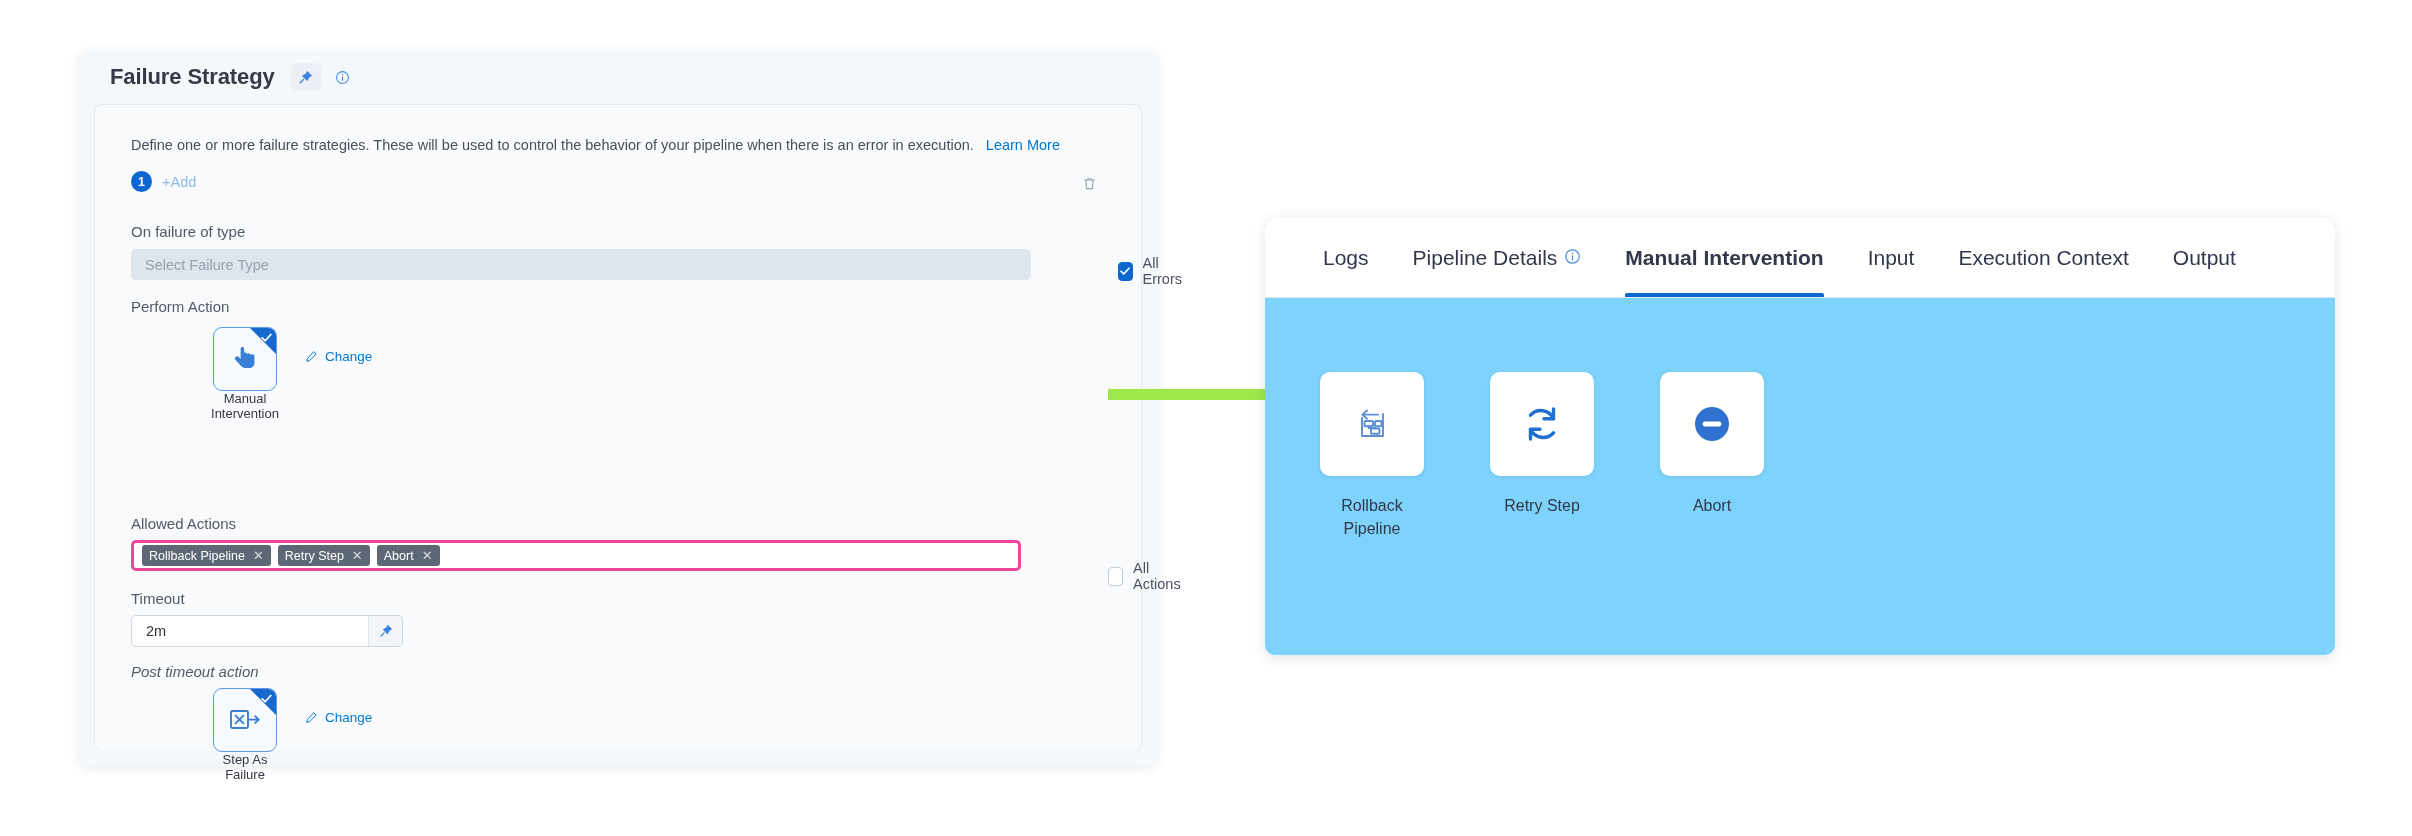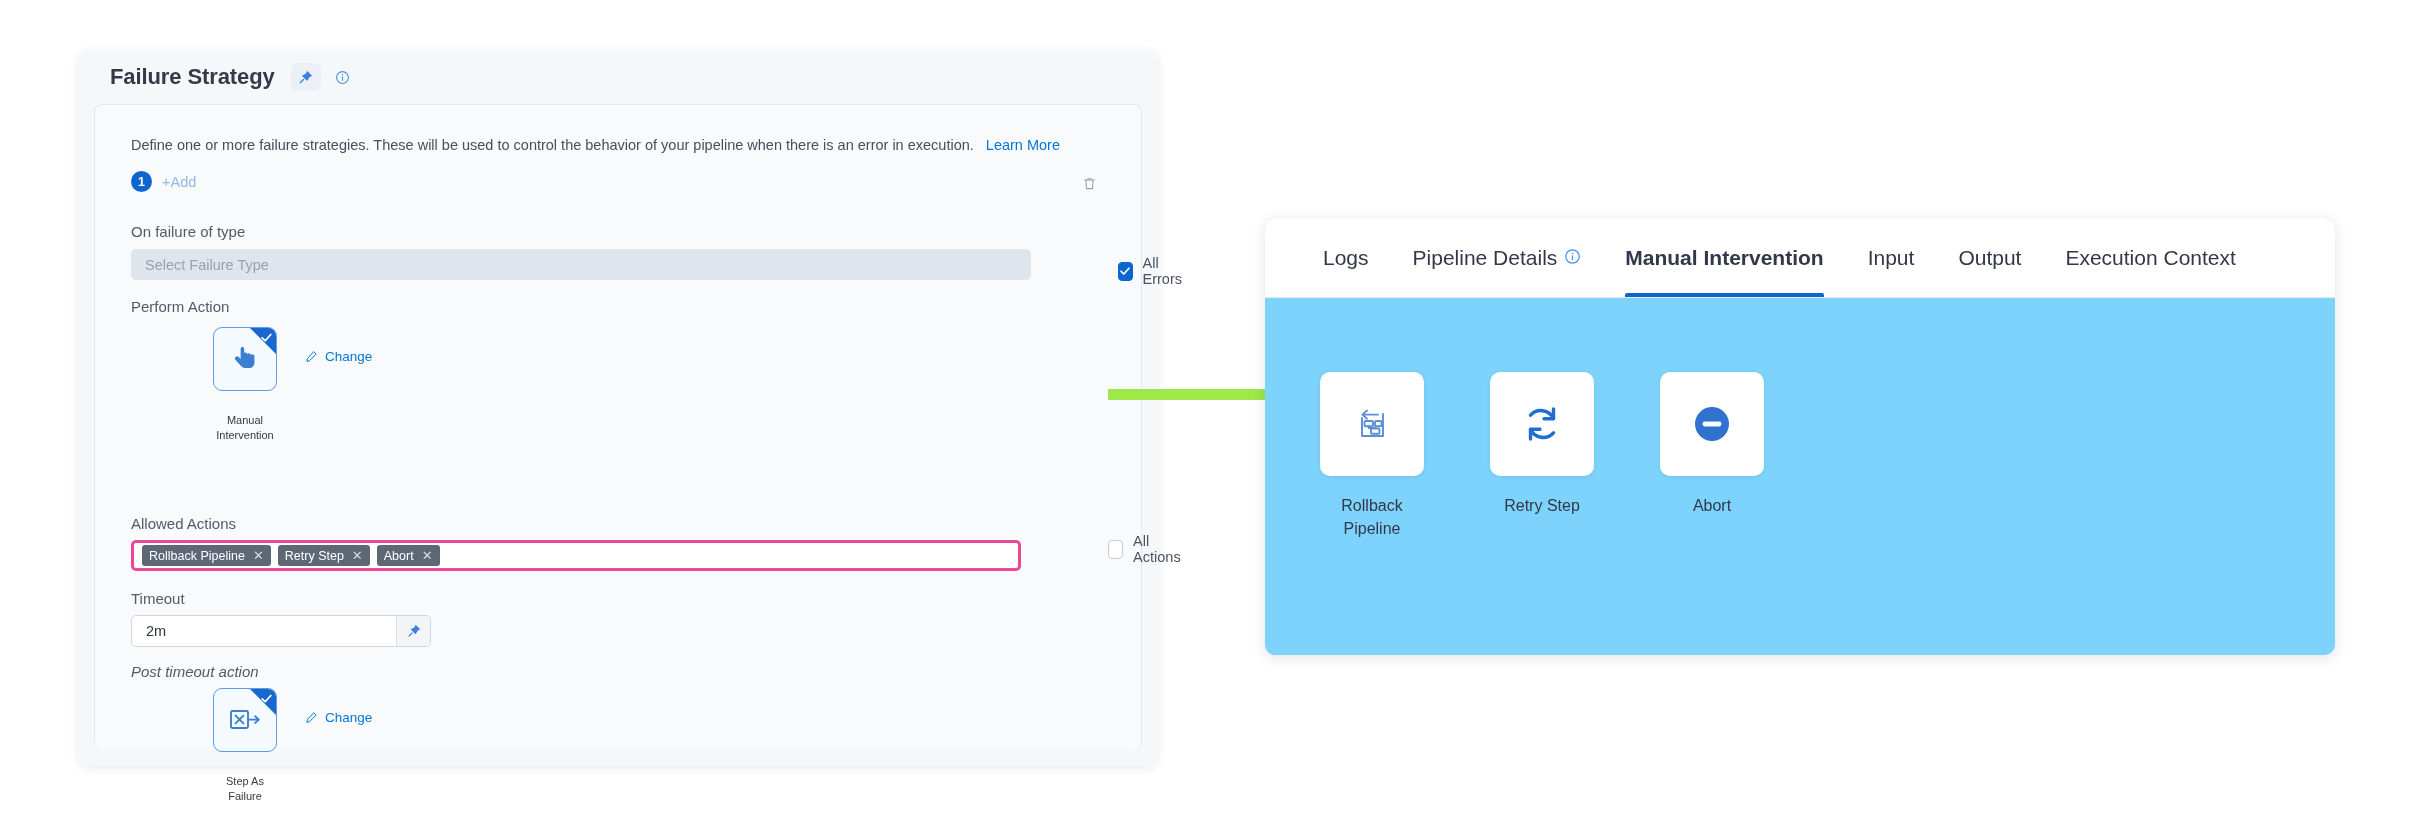--- a/index.html
+++ b/index.html
@@ -76,21 +76,21 @@
 
   .select-box {
     position:absolute; left:36px; top:144px;
     width: 900px; height: 31px;
     background: #dfe5ec; border-radius: 5px;
     display:flex; align-items:center; padding-left: 14px;
     font-size: 14.5px; color:#9aa0ad;
   }
   .chk-row { position:absolute; display:flex; align-items:center; gap: 10px; }
   .chk-errors { left: 1023px; top: 150px; }
-  .chk-actions { left: 1013px; top: 428px; }
+  .chk-actions { left: 1013px; top: 455px; }
   .chk-box {
     width: 19px; height: 19px; border-radius: 4px;
     border: 1.5px solid #c4ccd8; background:#fff;
   }
   .chk-box.on {
     background: #0b67cf; border-color:#0b67cf;
     display:flex; align-items:center; justify-content:center;
   }
   .chk-label { font-size: 14.5px; color: #4c5161; }
 
@@ -107,21 +107,21 @@
     overflow: hidden;
   }
   .tile-corner {
     position:absolute; right:0; top:0;
     width: 0; height:0;
     border-top: 26px solid #1868cd;
     border-left: 26px solid transparent;
   }
   .tile-check { position:absolute; right: 3px; top: 2px; }
   .tile-cap {
-    margin-top: 22px; font-size: 11px; color: #383946;
+    margin-top: 0; font-size: 13px; color: #383946;
     text-align:center; line-height: 15px; font-weight: 500;
   }
   .change-btn {
     display:flex; align-items:center; gap: 7px;
     margin-top: 22px; font-size: 13.5px; color: #0278d5;
   }
 
   .tags-input {
     position:absolute; left:36px; top:435px;
     width: 890px; height: 31px;
@@ -131,21 +131,21 @@
   .tag {
     display:flex; align-items:center; gap: 8px;
     background:#5d6775; color:#fff;
     height: 21px; padding: 0 7px; border-radius: 3px;
     font-size: 12.5px; white-space: nowrap;
   }
   .tag .x { color:#d6dbe3; font-size: 13px; line-height:1; }
 
   .timeout-input {
     position:absolute; left:36px; top:510px;
-    width: 300px; height: 32px;
+    width: 272px; height: 32px;
     background:#fff; border: 1px solid #cfd6e1; border-radius: 5px;
     display:flex; align-items:center;
   }
   .timeout-input .val {
     flex: 1; padding-left: 14px; font-size: 14.5px; color:#2f333f;
   }
   .timeout-pin {
     width: 34px; height: 100%;
     background:#f2f4f8; border-left:1px solid #dde3eb;
     border-radius: 0 4px 4px 0;
@@ -370,24 +370,24 @@
           </svg>
         </span>
       </div>
       <div class="tab active">
         <span>Manual Intervention</span>
       </div>
       <div class="tab">
         <span>Input</span>
       </div>
       <div class="tab">
+        <span>Execution Context</span>
+      </div>
+      <div class="tab">
         <span>Output</span>
-      </div>
-      <div class="tab">
-        <span>Execution Context</span>
       </div>
     </div>
 
     <div class="panel-body">
 
       <div class="actions-row">
 
         <div class="action-col">
           <div class="action-tile">
             <svg width="44" height="44" viewBox="0 0 44 44" fill="none" stroke="#5b8fd6" stroke-width="1.9" stroke-linecap="round" stroke-linejoin="round">

